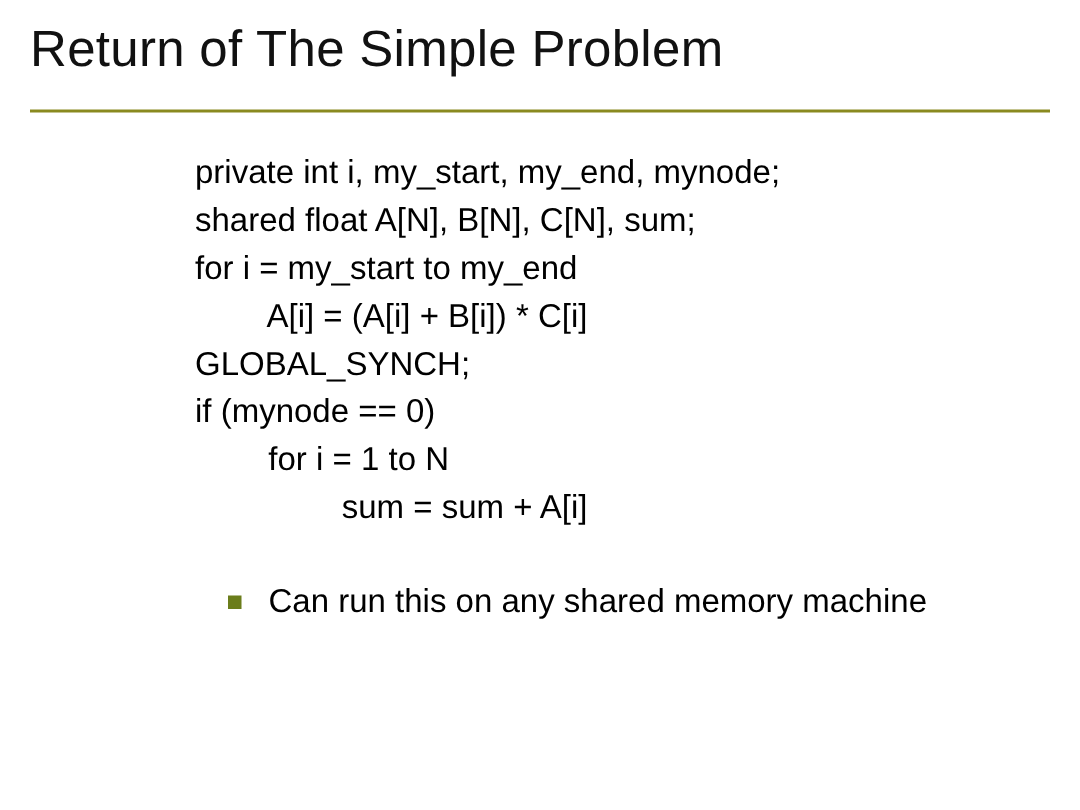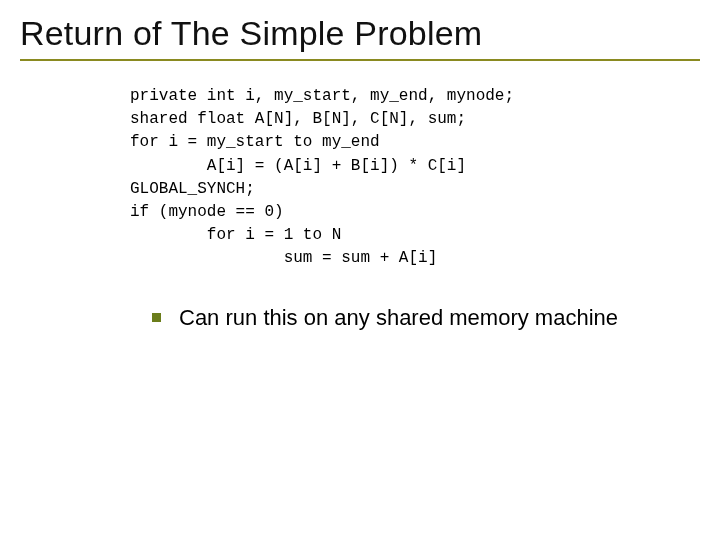--- a/index.html
+++ b/index.html
@@ -16,30 +16,30 @@
     box-sizing: border-box;
     width: 720px;
     height: 540px;
     padding: 14px 20px 20px 20px;
   }
   .title {
     font-size: 34px;
     font-weight: 400;
     letter-spacing: 0.2px;
     color: #111;
-    padding-bottom: 6px;
+    padding-bottom: 20px;
     border-bottom: 2px solid #8a8a20;
     margin-bottom: 24px;
   }
   .code-block {
     margin-left: 110px;
-    font-size: 16px;
+    font-size: 22px;
     line-height: 1.45;
     white-space: pre;
-    font-family: Liberation Mono, monospace;
+    font-family: Liberation Sans, sans-serif;
   }
   .bullet-row {
     margin-top: 34px;
     margin-left: 50px;
     display: flex;
     align-items: center;
     font-size: 22px;
     justify-content: center;
   }
   .bullet {

